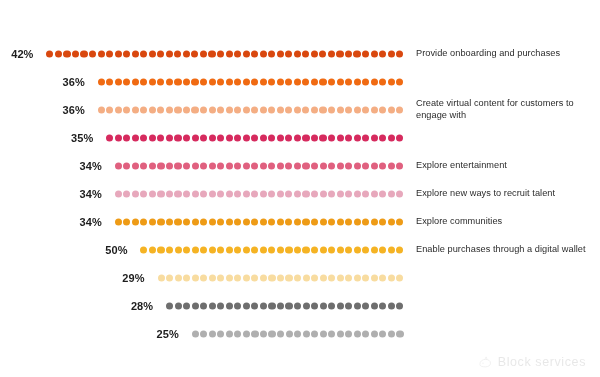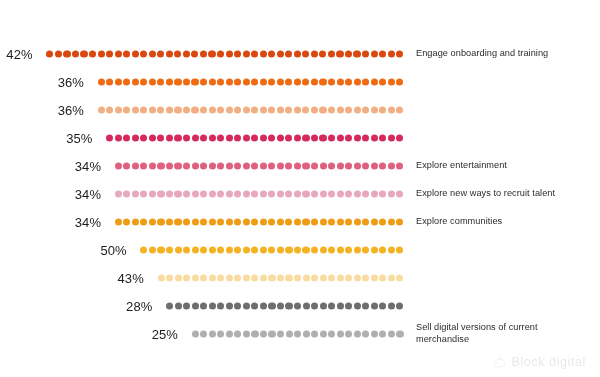--- a/index.html
+++ b/index.html
@@ -33,24 +33,24 @@
     width: 600px;
   }
   .row {
     position: relative;
     height: 28px;
   }
   .pct-label {
     position: absolute;
     top: 50%;
     transform: translateY(-50%);
-    font-size: 13px;
-    font-weight: normal;
+    font-size: 11px;
+    font-weight: bold;
     color: #1d1d1d;
-    text-align: left;
+    text-align: center;
     white-space: nowrap;
     letter-spacing: 0.1px;
   }
   .dots {
     position: absolute;
     top: 50%;
     transform: translateY(-50%);
     height: 9px;
     display: flex;
     align-items: center;
@@ -140,21 +140,21 @@
           <span class="dot" style="background: rgb(217, 72, 15);"></span>
           <span class="dot" style="background: rgb(217, 72, 15);"></span>
           <span class="dot" style="background: rgb(217, 72, 15);"></span>
           <span class="dot" style="background: rgb(217, 72, 15);"></span>
           <span class="dot" style="background: rgb(217, 72, 15);"></span>
           <span class="dot" style="background: rgb(217, 72, 15);"></span>
           <span class="dot" style="background: rgb(217, 72, 15);"></span>
           <span class="dot" style="background: rgb(217, 72, 15);"></span>
           <span class="dot" style="background: rgb(217, 72, 15);"></span>
         </div>
-        <div class="cat-label">Engage onboarding and training</div>
+        <div class="cat-label">Provide onboarding and purchases</div>
       </div>
       <div class="row">
         <div class="pct-label" style="left: 57.65px; width: 32px;">36%</div>
         <div class="dots" style="left: 97.65px;">
           <span class="dot" style="background: rgb(240, 106, 18);"></span>
           <span class="dot" style="background: rgb(240, 106, 18);"></span>
           <span class="dot" style="background: rgb(240, 106, 18);"></span>
           <span class="dot" style="background: rgb(240, 106, 18);"></span>
           <span class="dot" style="background: rgb(240, 106, 18);"></span>
           <span class="dot" style="background: rgb(240, 106, 18);"></span>
@@ -223,20 +223,21 @@
           <span class="dot" style="background: rgb(244, 174, 132);"></span>
           <span class="dot" style="background: rgb(244, 174, 132);"></span>
           <span class="dot" style="background: rgb(244, 174, 132);"></span>
           <span class="dot" style="background: rgb(244, 174, 132);"></span>
           <span class="dot" style="background: rgb(244, 174, 132);"></span>
           <span class="dot" style="background: rgb(244, 174, 132);"></span>
           <span class="dot" style="background: rgb(244, 174, 132);"></span>
           <span class="dot" style="background: rgb(244, 174, 132);"></span>
           <span class="dot" style="background: rgb(244, 174, 132);"></span>
         </div>
+        <div class="cat-label">Create virtual content for customers to engage with</div>
       </div>
       <div class="row">
         <div class="pct-label" style="left: 66.2px; width: 32px;">35%</div>
         <div class="dots" style="left: 106.2px;">
           <span class="dot" style="background: rgb(214, 42, 94);"></span>
           <span class="dot" style="background: rgb(214, 42, 94);"></span>
           <span class="dot" style="background: rgb(214, 42, 94);"></span>
           <span class="dot" style="background: rgb(214, 42, 94);"></span>
           <span class="dot" style="background: rgb(214, 42, 94);"></span>
           <span class="dot" style="background: rgb(214, 42, 94);"></span>
@@ -419,23 +420,24 @@
           <span class="dot" style="background: rgb(245, 179, 36);"></span>
           <span class="dot" style="background: rgb(245, 179, 36);"></span>
           <span class="dot" style="background: rgb(245, 179, 36);"></span>
           <span class="dot" style="background: rgb(245, 179, 36);"></span>
           <span class="dot" style="background: rgb(245, 179, 36);"></span>
           <span class="dot" style="background: rgb(245, 179, 36);"></span>
           <span class="dot" style="background: rgb(245, 179, 36);"></span>
           <span class="dot" style="background: rgb(245, 179, 36);"></span>
           <span class="dot" style="background: rgb(245, 179, 36);"></span>
         </div>
-      </div>
-      <div class="row">
-        <div class="pct-label" style="left: 117.5px; width: 32px;">43%</div>
+        <div class="cat-label">Enable purchases through a digital wallet</div>
+      </div>
+      <div class="row">
+        <div class="pct-label" style="left: 117.5px; width: 32px;">29%</div>
         <div class="dots" style="left: 157.5px;">
           <span class="dot" style="background: rgb(248, 220, 160);"></span>
           <span class="dot" style="background: rgb(248, 220, 160);"></span>
           <span class="dot" style="background: rgb(248, 220, 160);"></span>
           <span class="dot" style="background: rgb(248, 220, 160);"></span>
           <span class="dot" style="background: rgb(248, 220, 160);"></span>
           <span class="dot" style="background: rgb(248, 220, 160);"></span>
           <span class="dot" style="background: rgb(248, 220, 160);"></span>
           <span class="dot" style="background: rgb(248, 220, 160);"></span>
           <span class="dot" style="background: rgb(248, 220, 160);"></span>
@@ -516,26 +518,25 @@
           <span class="dot" style="background: rgb(175, 175, 175);"></span>
           <span class="dot" style="background: rgb(175, 175, 175);"></span>
           <span class="dot" style="background: rgb(175, 175, 175);"></span>
           <span class="dot" style="background: rgb(175, 175, 175);"></span>
           <span class="dot" style="background: rgb(175, 175, 175);"></span>
           <span class="dot" style="background: rgb(175, 175, 175);"></span>
           <span class="dot" style="background: rgb(175, 175, 175);"></span>
           <span class="dot" style="background: rgb(175, 175, 175);"></span>
           <span class="dot" style="background: rgb(175, 175, 175);"></span>
         </div>
-        <div class="cat-label">Sell digital versions of current merchandise</div>
       </div>
     </div>
 
   <div id="watermark">
     <svg id="watermark-logo" viewBox="0 0 24 20">
       <path d="M3 13 C3 8, 7 5, 12 5 C16 5, 20 7, 20 11 C20 15, 16 17, 12 17 C7 17, 3 16, 3 13 Z" fill="none" stroke="#c9c9c9" stroke-width="1.3"></path>
       <path d="M11 5 L13 1 L14.5 5" fill="none" stroke="#c9c9c9" stroke-width="1.2"></path>
       <circle cx="8" cy="11" r="1" fill="#c9c9c9"></circle>
     </svg>
-    <span id="watermark-text">Block digital</span>
+    <span id="watermark-text">Block services</span>
   </div>
 
 </div>
 
 </body></html>

